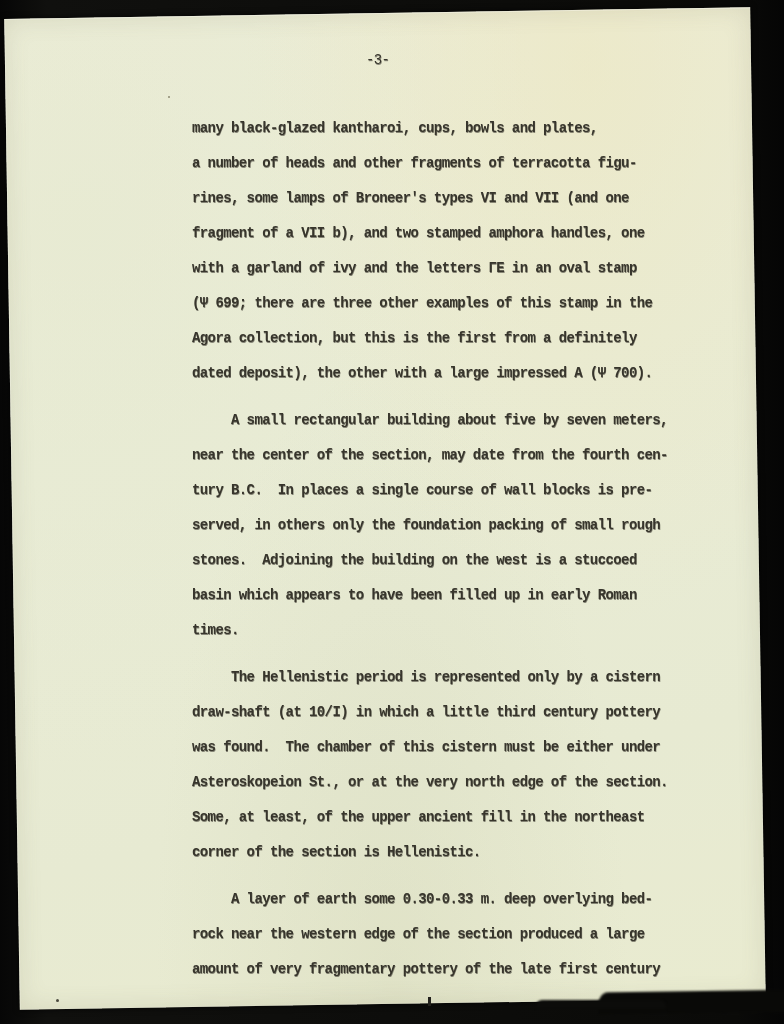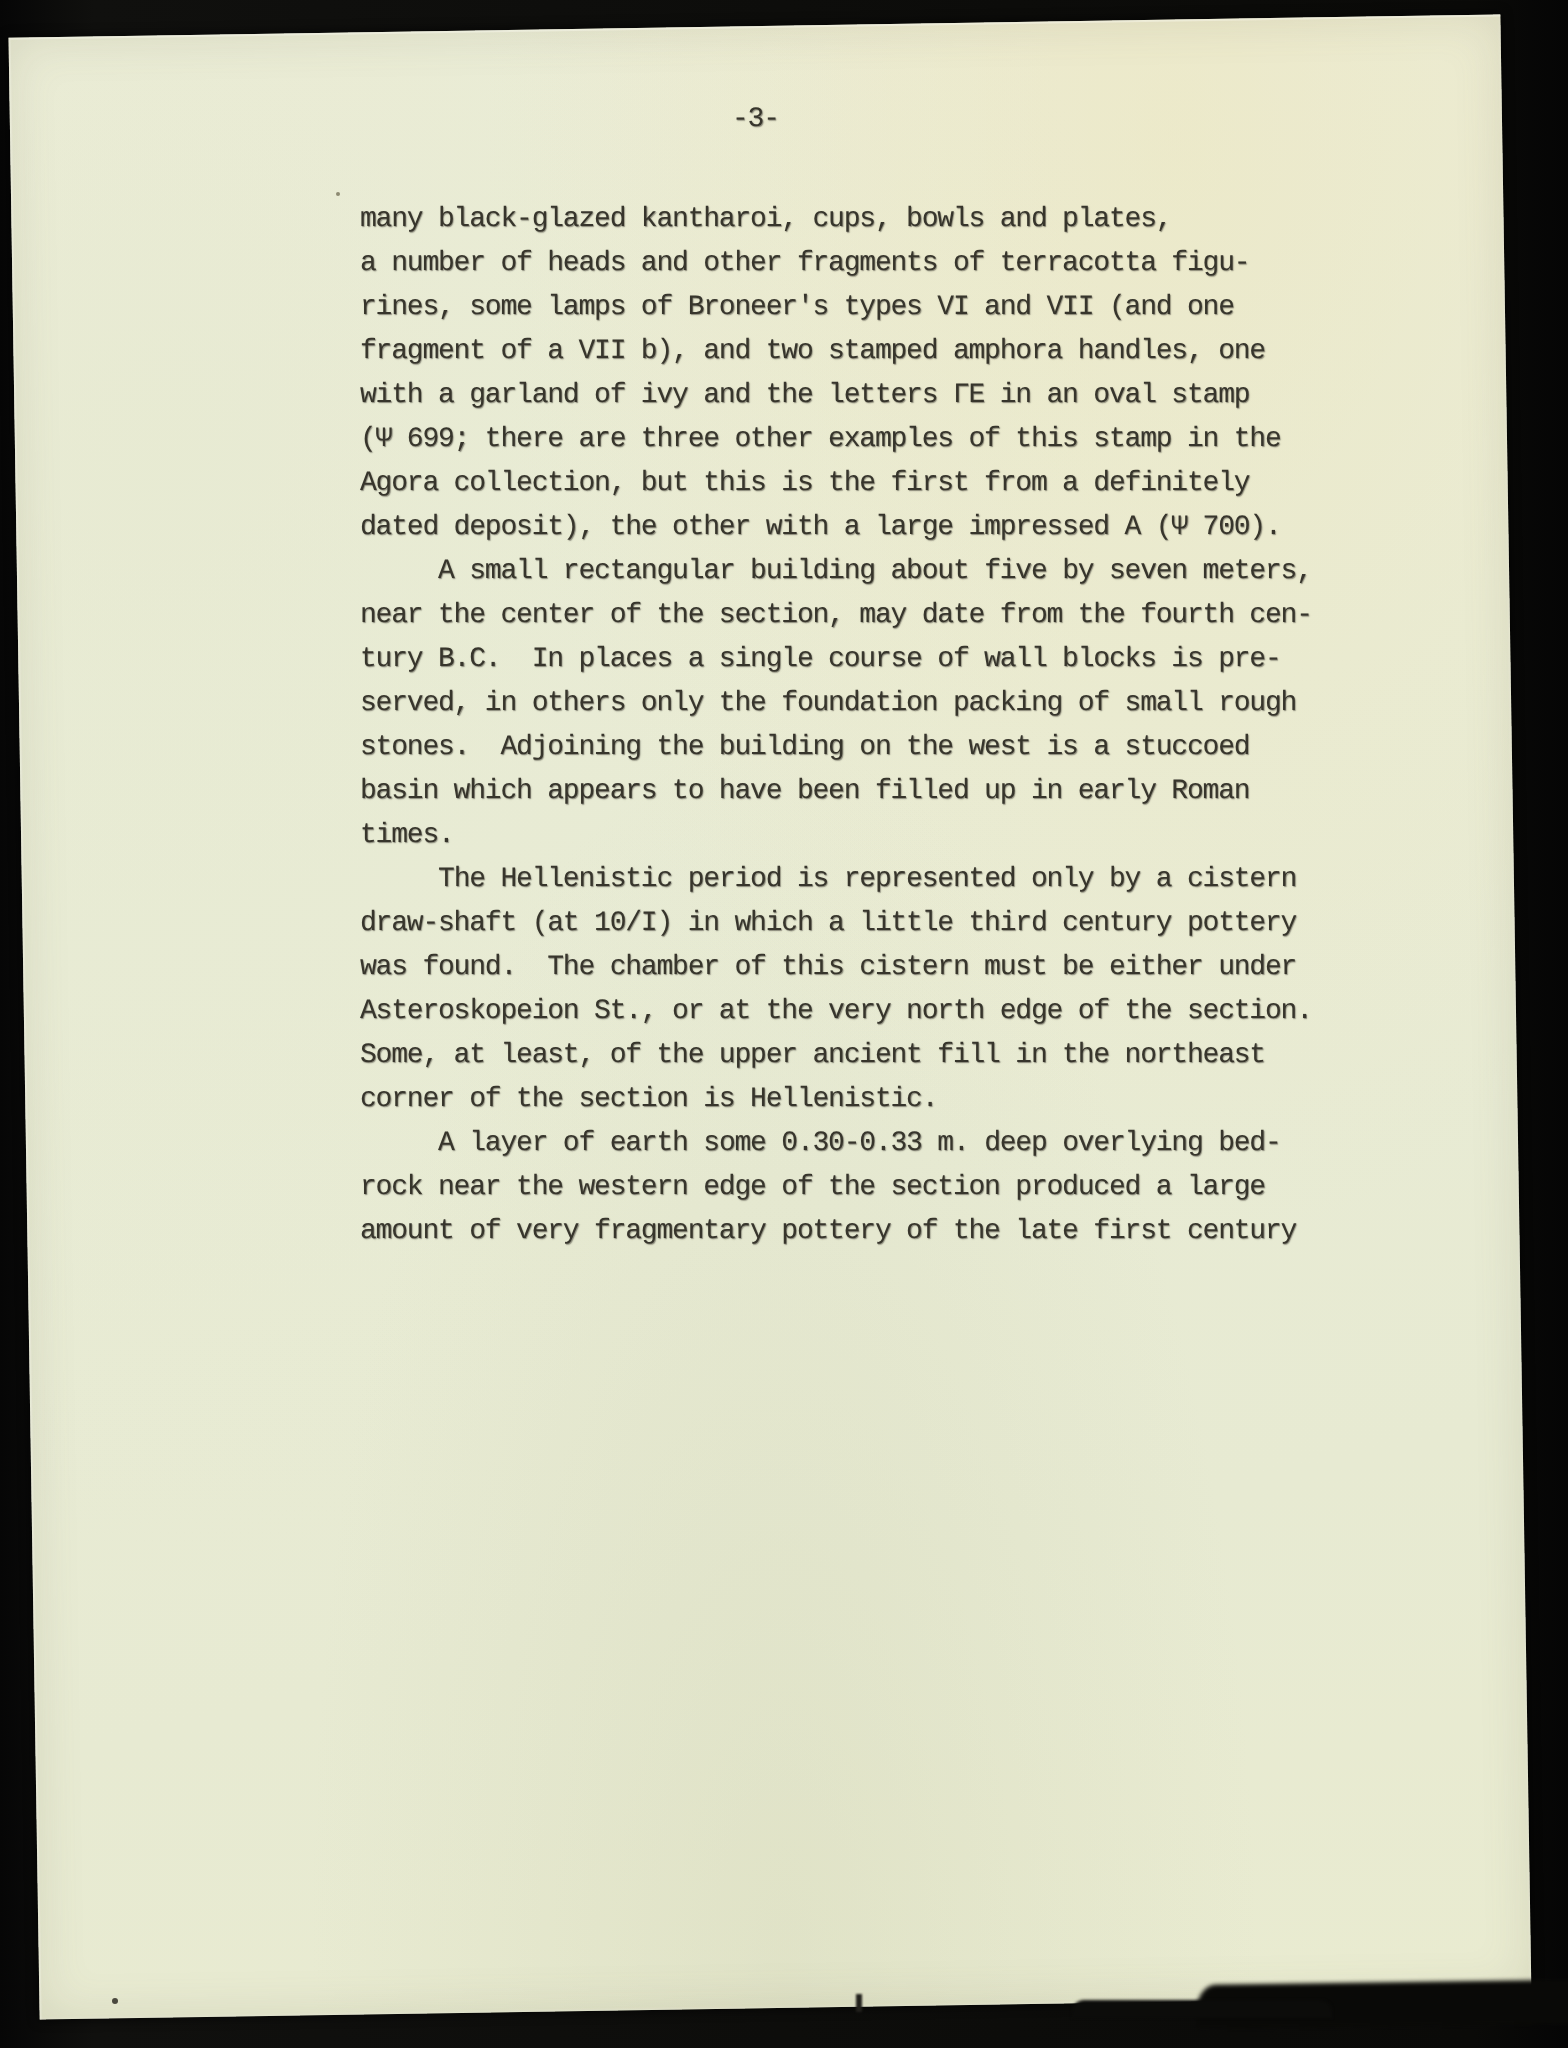--- a/index.html
+++ b/index.html
@@ -58,22 +58,23 @@
     line-height: 20px;
   }
   .text-body {
     position: absolute;
     left: 180px;
     top: 99px;
     width: 568px;
   }
   .para {
     white-space: pre-wrap;
-    line-height: 22px;
-    margin: 0;
+    line-height: 35px;
+    margin: 12px;
+    font-weight: bold;
   }
   
   .smudge-large {
     position: absolute;
     left: 598px;
     top: 991px;
     width: 210px;
     height: 22px;
     background: #090907;
     border-radius: 10px 4px 0 0 / 14px 4px 0 0;

